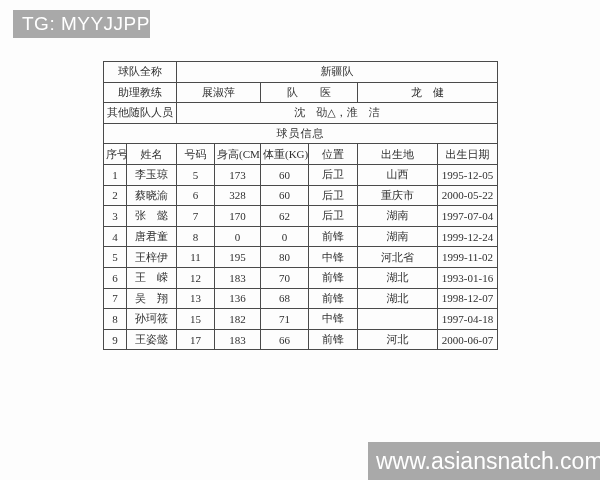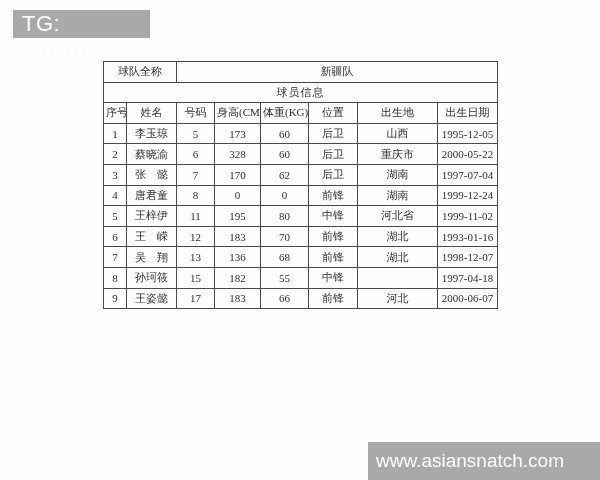--- a/index.html
+++ b/index.html
@@ -8,30 +8,30 @@
     width:600px; height:480px;
     background:#fdfdfd;
     overflow:hidden;
     font-family:"Liberation Serif","DejaVu Serif",serif;
   }
   .wm-top {
     position:absolute; left:13px; top:10px;
     width:137px; height:28px;
     background:#a9a9a9; color:#ffffff;
     font-family:"Liberation Sans","DejaVu Sans",sans-serif;
-    font-size:22px; line-height:28px;
+    font-size:19px; line-height:28px;
     padding-left:9px; box-sizing:border-box;
     letter-spacing:0.5px;
   }
   .wm-bottom {
     position:absolute; right:0; top:442px;
     width:232px; height:38px;
     background:#a9a9a9; color:#ffffff;
     font-family:"Liberation Sans","DejaVu Sans",sans-serif;
-    font-size:19px; line-height:38px;
+    font-size:23px; line-height:38px;
     padding-left:8px; box-sizing:border-box;
   }
   table.roster {
     position:absolute; left:103px; top:61px;
     width:394px;
     border-collapse:collapse;
     table-layout:fixed;
     padding-left:24px;
   }
   table.roster td, table.roster th {
@@ -63,20 +63,30 @@
       <col style="width:46px">
         <col style="width:48px">
         <col style="width:49px">
       <col style="width:80px">
         <col style="width:60px">
     </colgroup>
     <tbody>
       <tr>
         <td colspan="2">球队全称</td>
         <td colspan="6">新疆队</td>
+      </tr>
+      <tr>
+        <td colspan="2">助理教练</td>
+        <td colspan="2">展淑萍</td>
+        <td colspan="2">队　　医</td>
+        <td colspan="2">龙　健</td>
+      </tr>
+      <tr>
+        <td colspan="2">其他随队人员</td>
+        <td colspan="6">沈　劭△，淮　洁</td>
       </tr>
       <tr class="section-title">
         <td colspan="8">球员信息</td>
       </tr>
       <tr>
         <th>序号</th>
         <th>姓名</th>
         <th>号码</th>
         <th>身高(CM)</th>
         <th>体重(KG)</th>
@@ -154,21 +164,21 @@
           <td>68</td>
           <td>前锋</td>
           <td>湖北</td>
           <td>1998-12-07</td>
         </tr>
         <tr>
           <td>8</td>
           <td>孙珂筱</td>
           <td>15</td>
           <td>182</td>
-          <td>55</td>
+          <td>71</td>
           <td>中锋</td>
           <td></td>
           <td>1997-04-18</td>
         </tr>
         <tr>
           <td>9</td>
           <td>王姿懿</td>
           <td>17</td>
           <td>183</td>
           <td>66</td>

